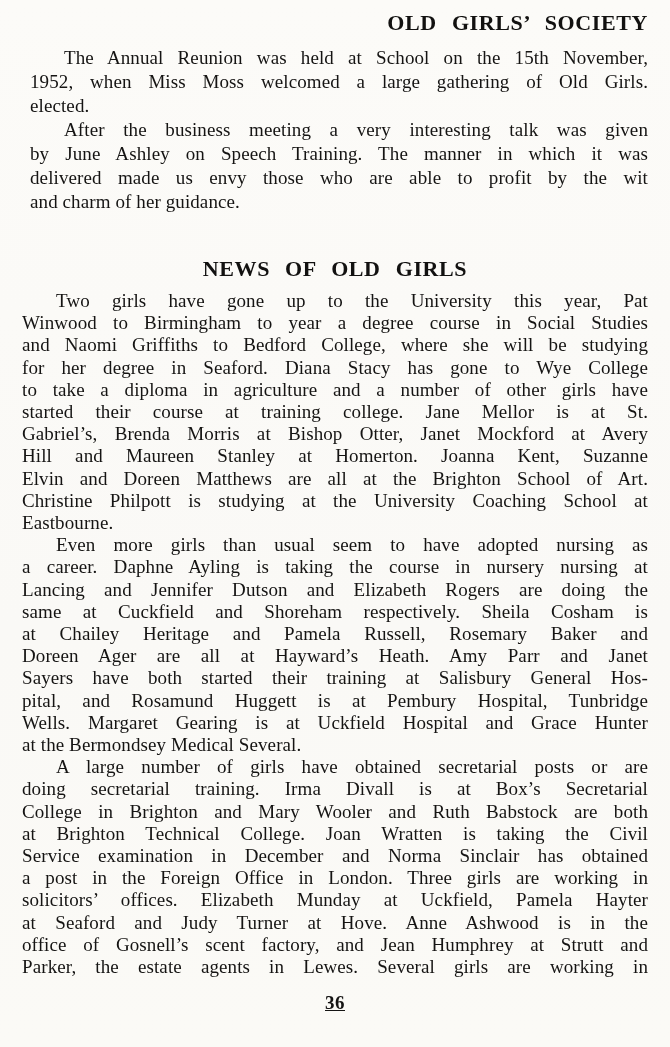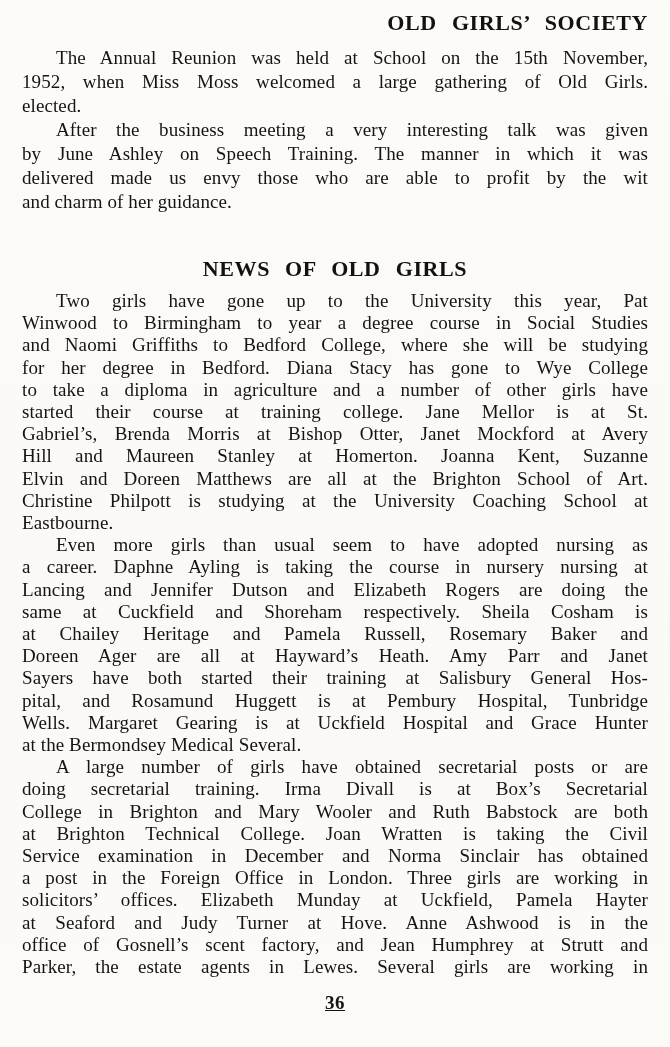--- a/index.html
+++ b/index.html
@@ -31,21 +31,21 @@
   }
   .sec-title.second { margin-top: 42px; margin-bottom: 8px; }
   .sec-title.first  { margin-bottom: 10px; text-align: right; }
   .para { margin: 0; }
   .ln {
     font-size: 19px;
     text-align: justify;
     text-align-last: justify;
     letter-spacing: 0.1px;
   }
-  .s1 .ln { line-height: 24px; }
+  .s1 .ln { line-height: 24px; margin-left: 8px; }
   .s2 .ln { line-height: 22.2px; }
   .ln.first { text-indent: 34px; }
   .ln.short { text-align-last: left; }
   .pageno {
     margin-top: 14px;
     text-align: center;
     font-size: 19px;
     font-weight: bold;
     letter-spacing: 0.5px;
     text-decoration: underline;
@@ -74,21 +74,21 @@
     </div>
   </section>
 
   <h1 class="sec-title second">NEWS OF OLD GIRLS</h1>
 
   <section class="s2">
     <div class="para">
       <div class="ln first">Two girls have gone up to the University this year, Pat</div>
       <div class="ln">Winwood to Birmingham to year a degree course in Social Studies</div>
       <div class="ln">and Naomi Griffiths to Bedford College, where she will be studying</div>
-      <div class="ln">for her degree in Bedford.  Diana Stacy has gone to Wye College</div>
+      <div class="ln">for her degree in Seaford.  Diana Stacy has gone to Wye College</div>
       <div class="ln">to take a diploma in agriculture and a number of other girls have</div>
       <div class="ln">started their course at training college.  Jane Mellor is at St.</div>
       <div class="ln">Gabriel’s, Brenda Morris at Bishop Otter, Janet Mockford at Avery</div>
       <div class="ln">Hill and Maureen Stanley at Homerton.  Joanna Kent, Suzanne</div>
       <div class="ln">Elvin and Doreen Matthews are all at the Brighton School of Art.</div>
       <div class="ln">Christine Philpott is studying at the University Coaching School at</div>
       <div class="ln short">Eastbourne.</div>
     </div>
     <div class="para">
       <div class="ln first">Even more girls than usual seem to have adopted nursing as</div>

